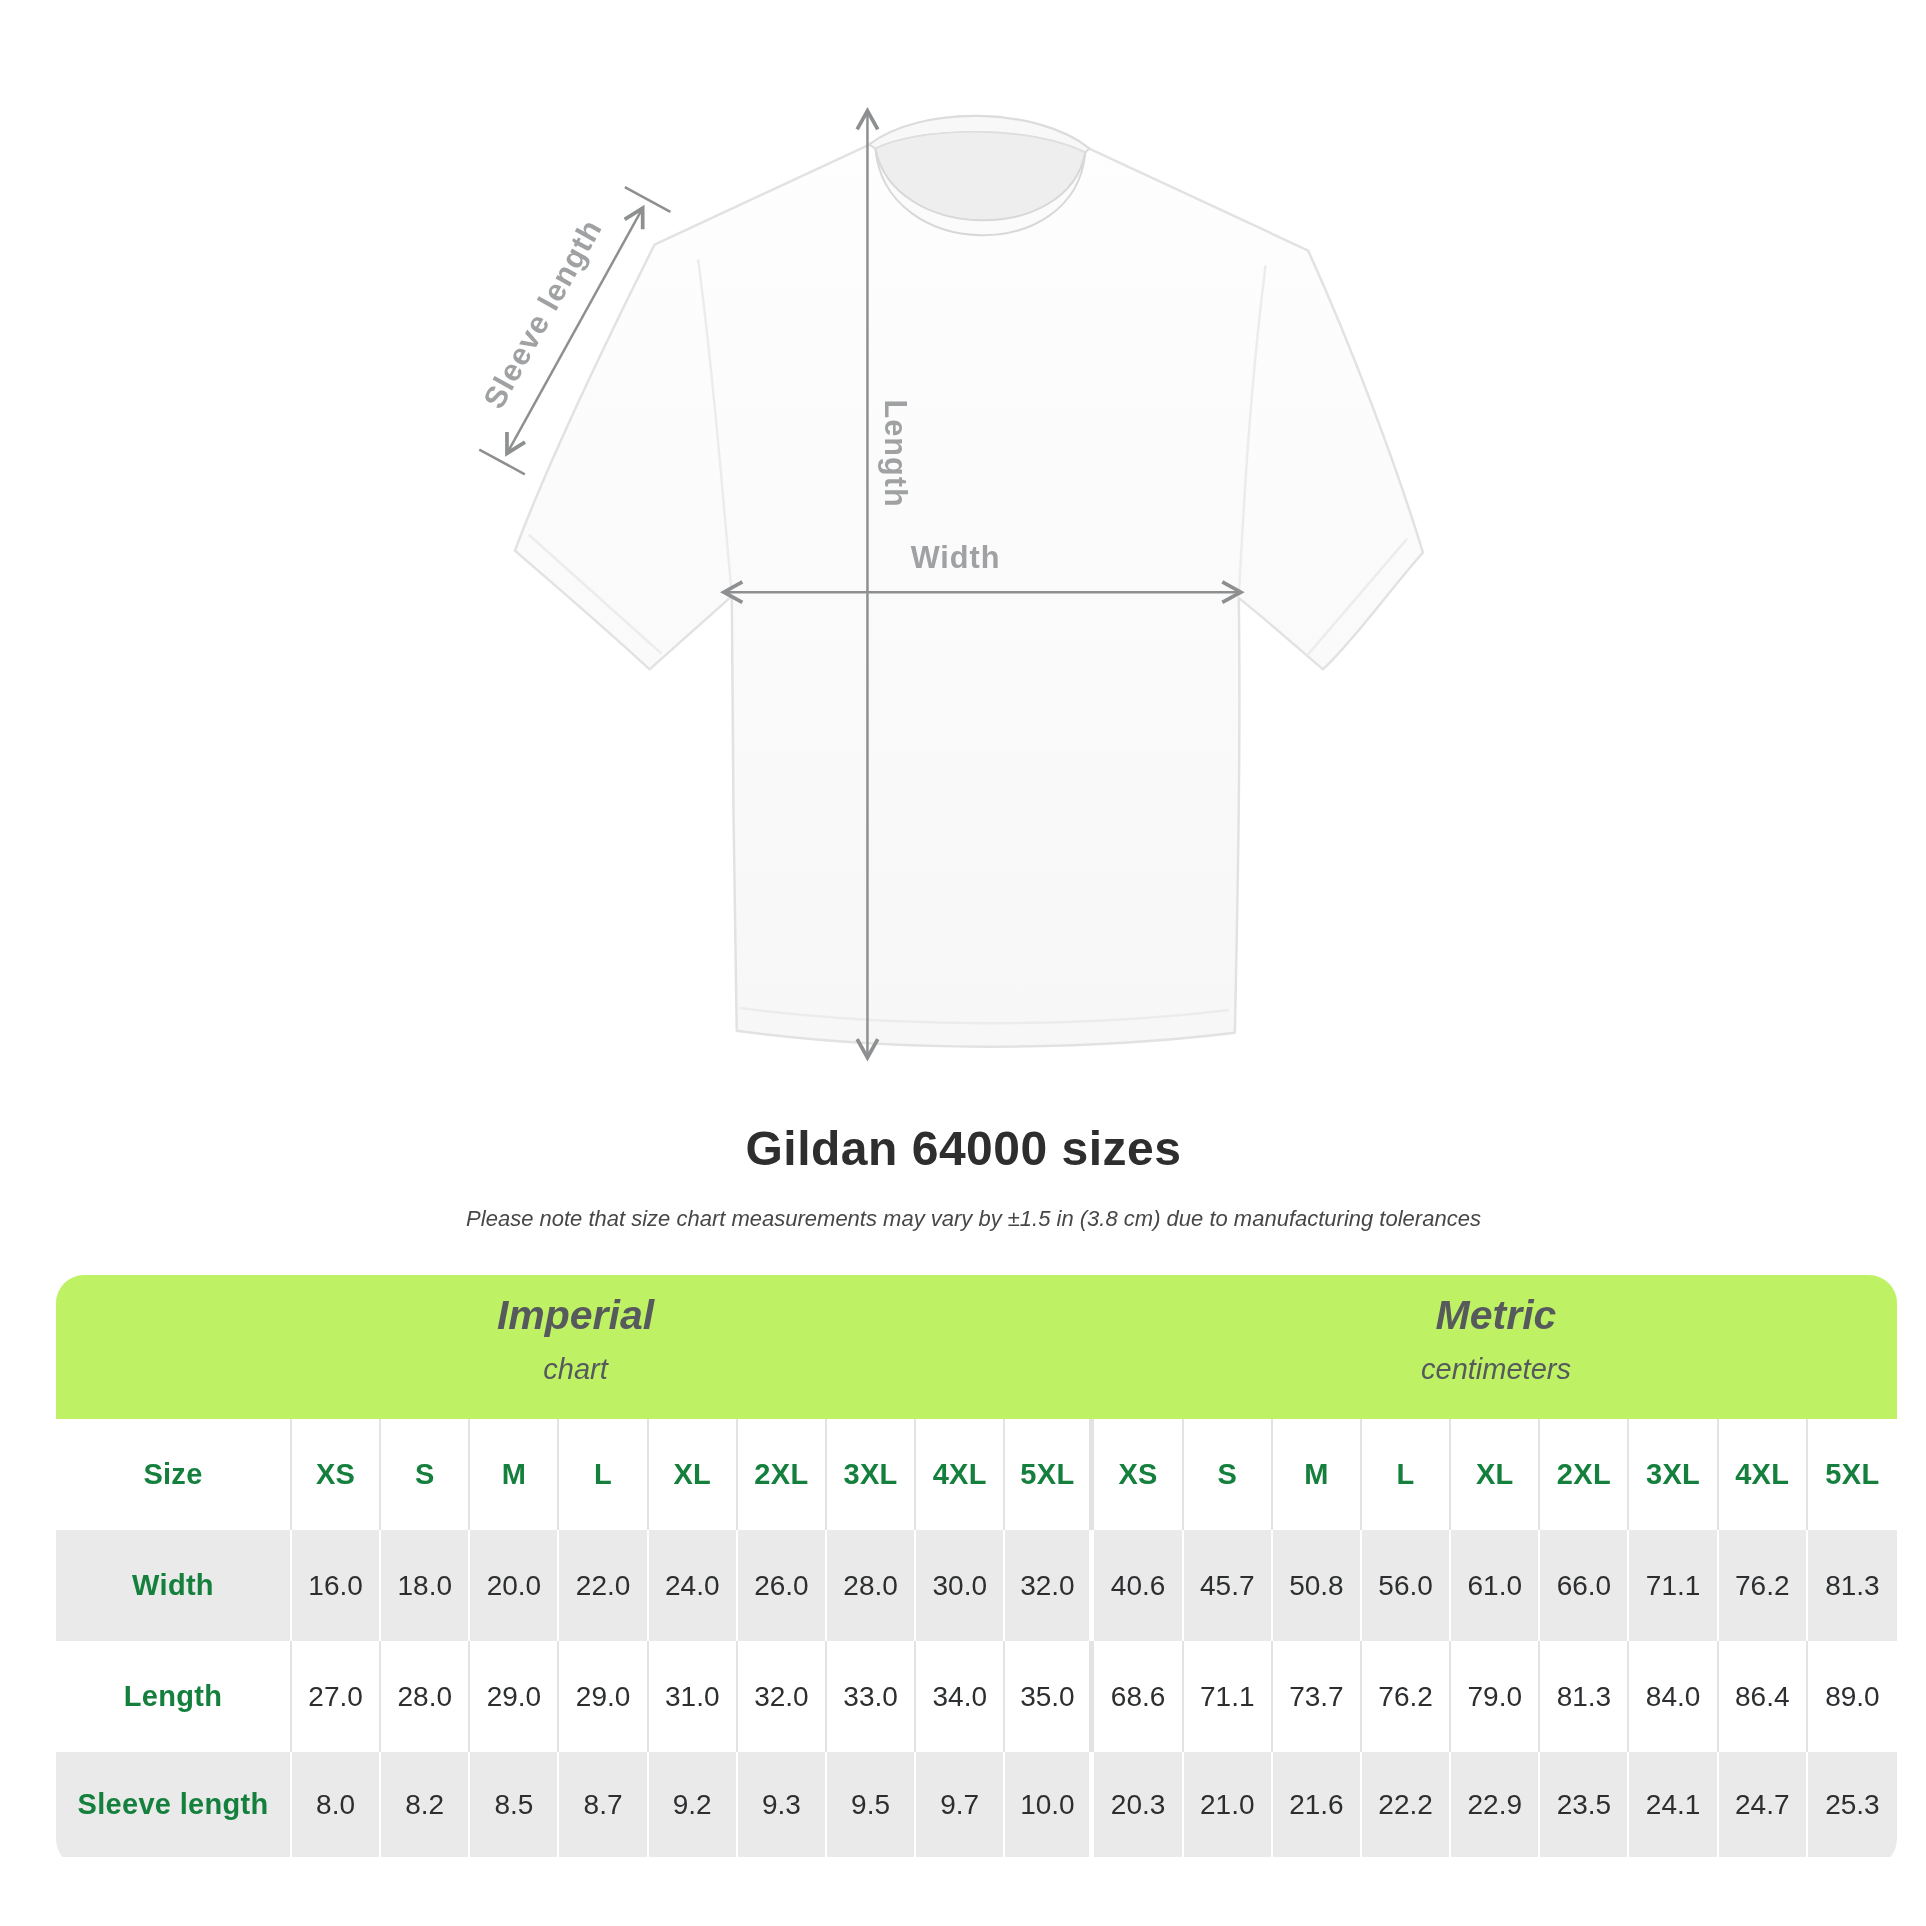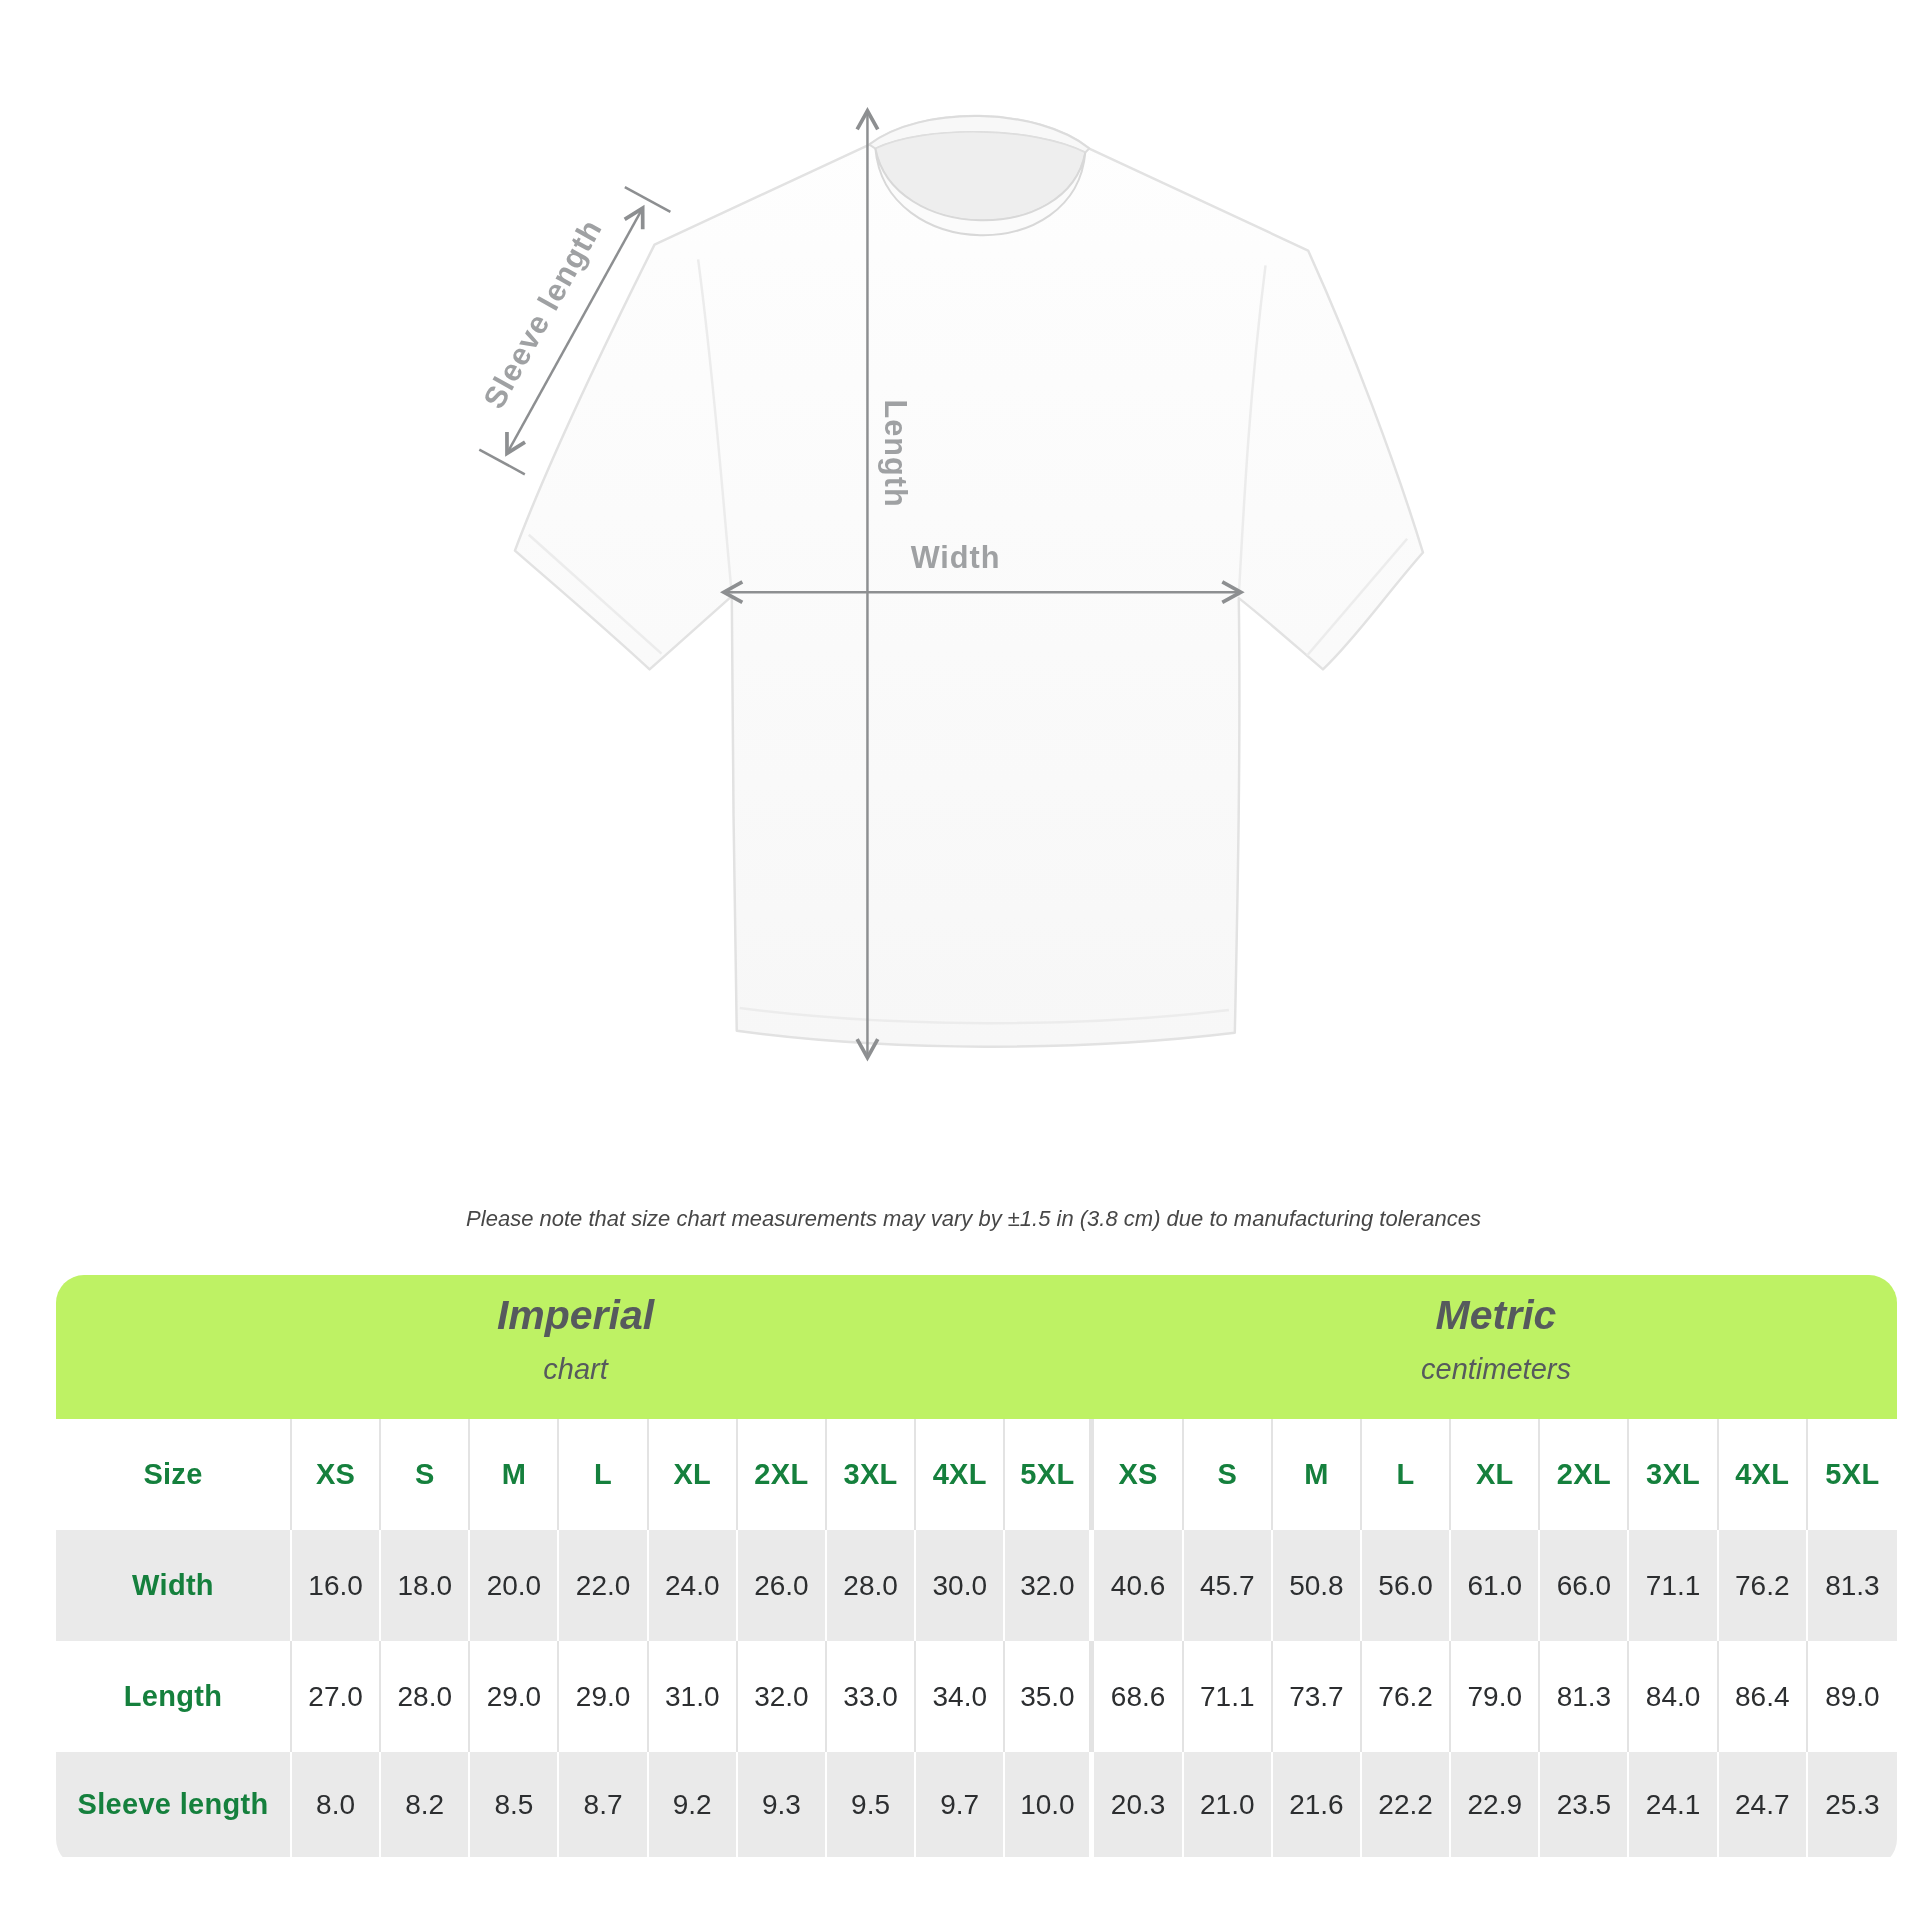--- a/index.html
+++ b/index.html
@@ -108,20 +108,21 @@
       <line x1="631" y1="189" x2="677" y2="214"></line>
       <line x1="484" y1="454" x2="530" y2="479"></line>
     </g>
     <g stroke="none">
       <text class="svg-label" x="965" y="574" text-anchor="middle">Width</text>
       <text class="svg-label" transform="translate(902,458) rotate(90)" text-anchor="middle" dominant-baseline="middle">Length</text>
       <text class="svg-label" transform="translate(550,318) rotate(-61)" text-anchor="middle" dominant-baseline="middle">Sleeve length</text>
     </g>
   </svg>
 
+  <h1 class="page-title">Gildan 64000 sizes</h1>
   <p class="page-subtitle">Please note that size chart measurements may vary by ±1.5 in (3.8 cm) due to manufacturing tolerances</p>
 
   <div class="size-table">
     <div class="units-row">
       <div class="unit-cell imperial">
         <div class="unit-name">Imperial</div>
         <div class="unit-sub">chart</div>
       </div>
       <div class="unit-cell metric">
         <div class="unit-name">Metric</div>

